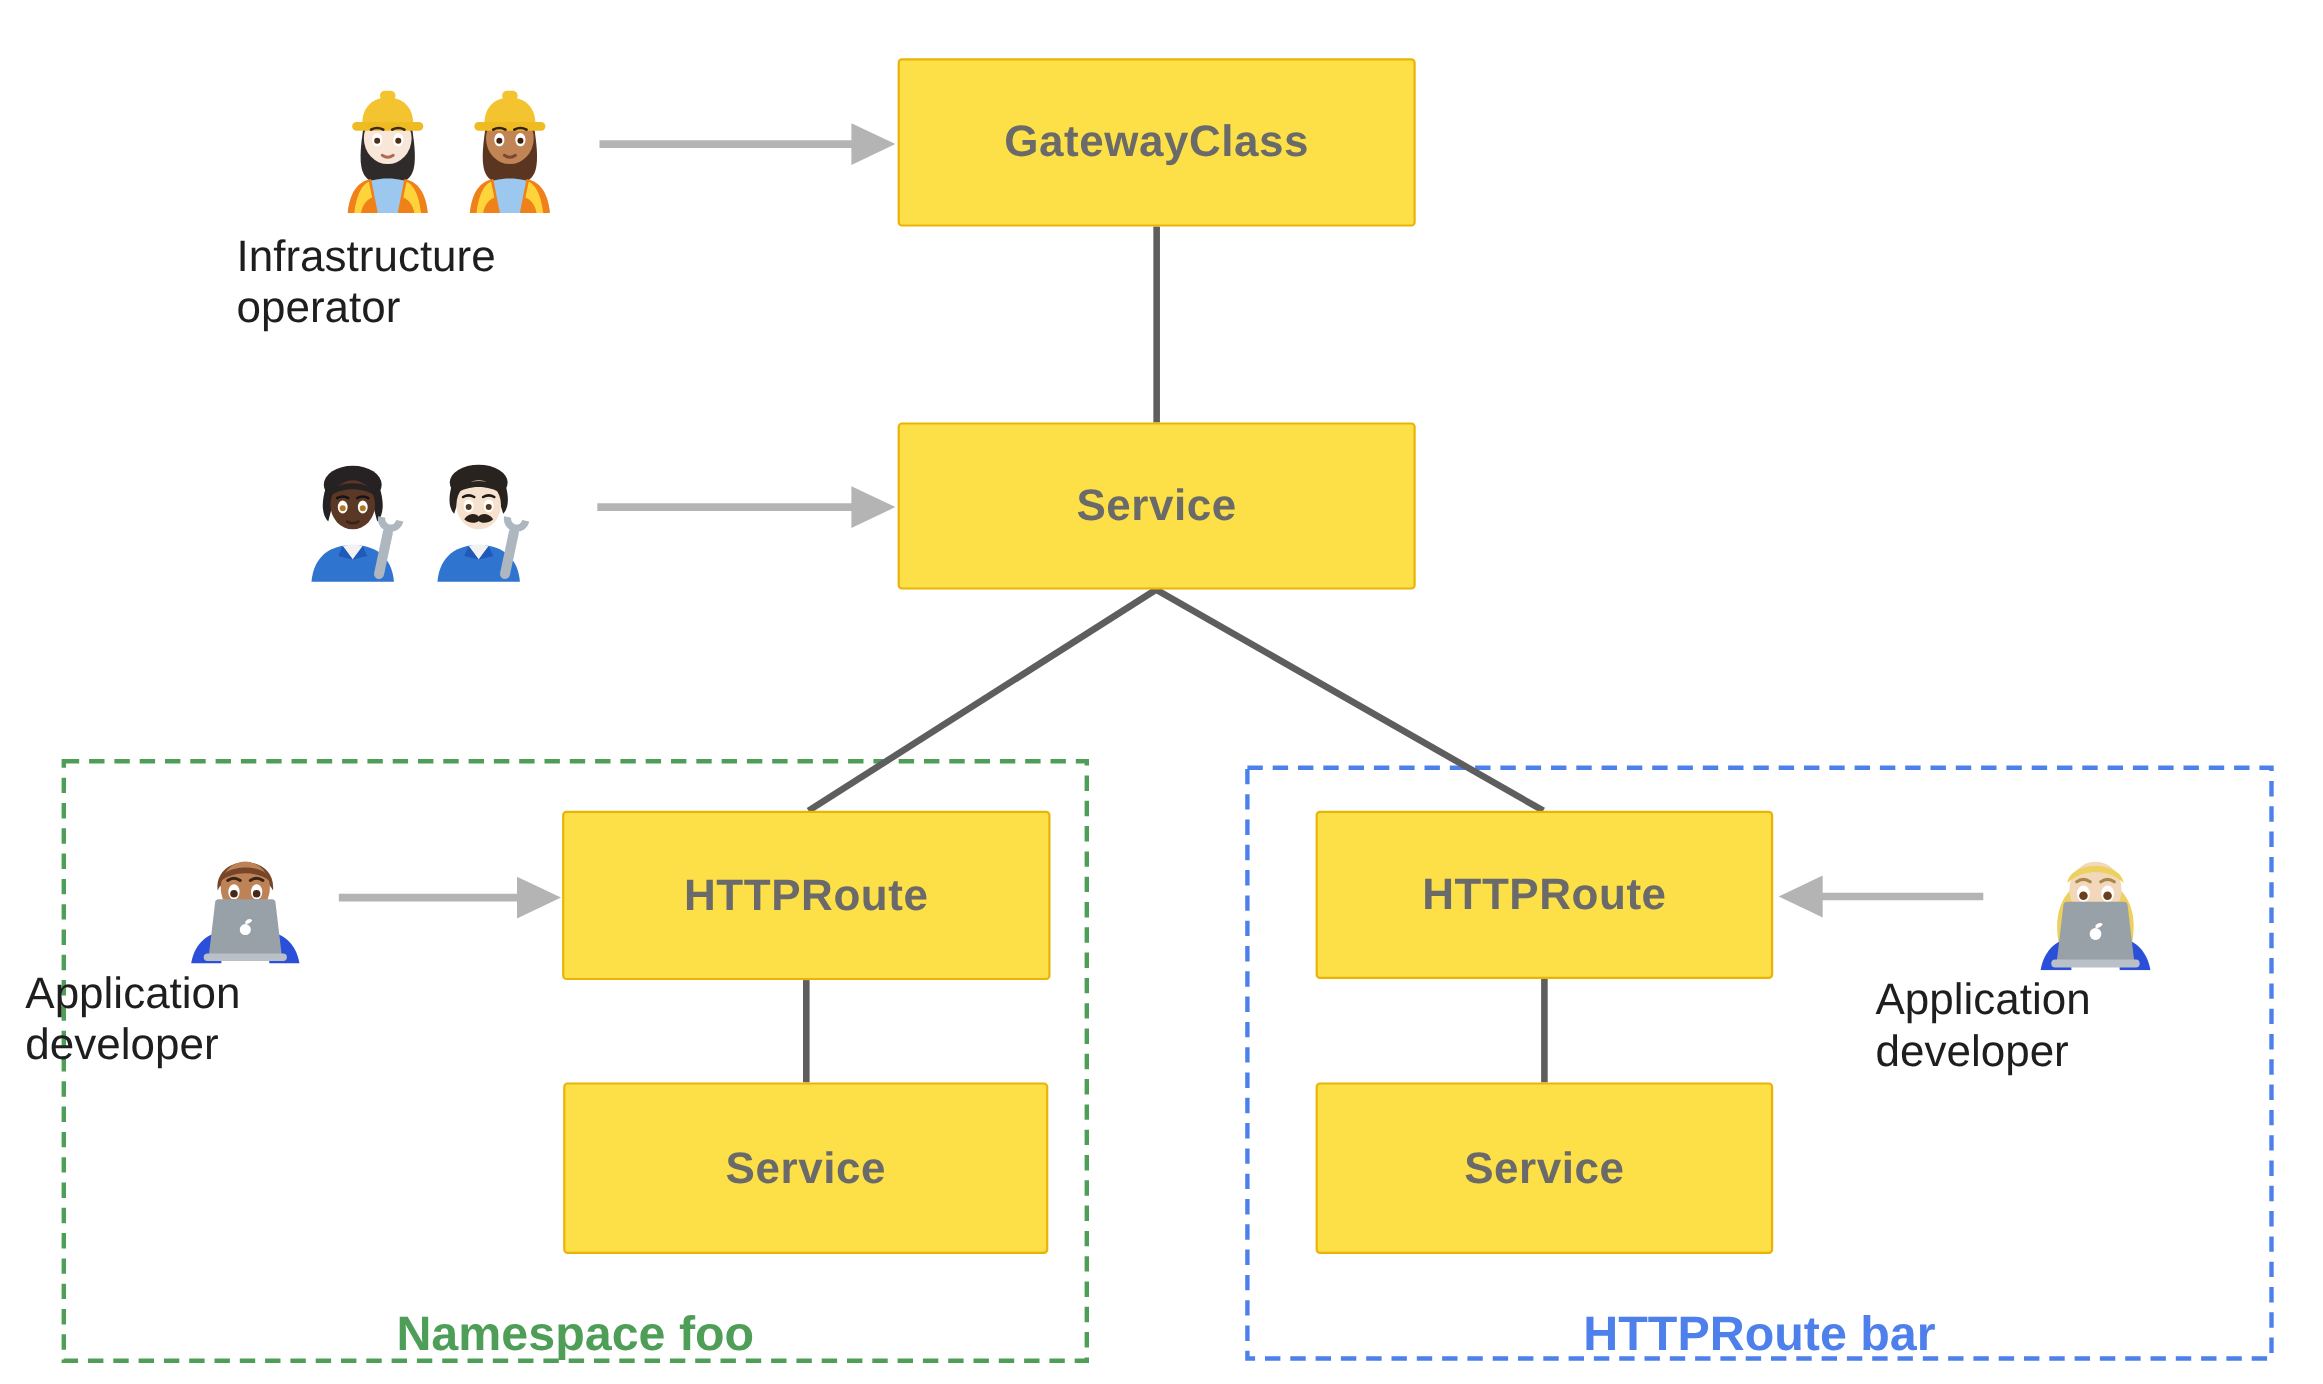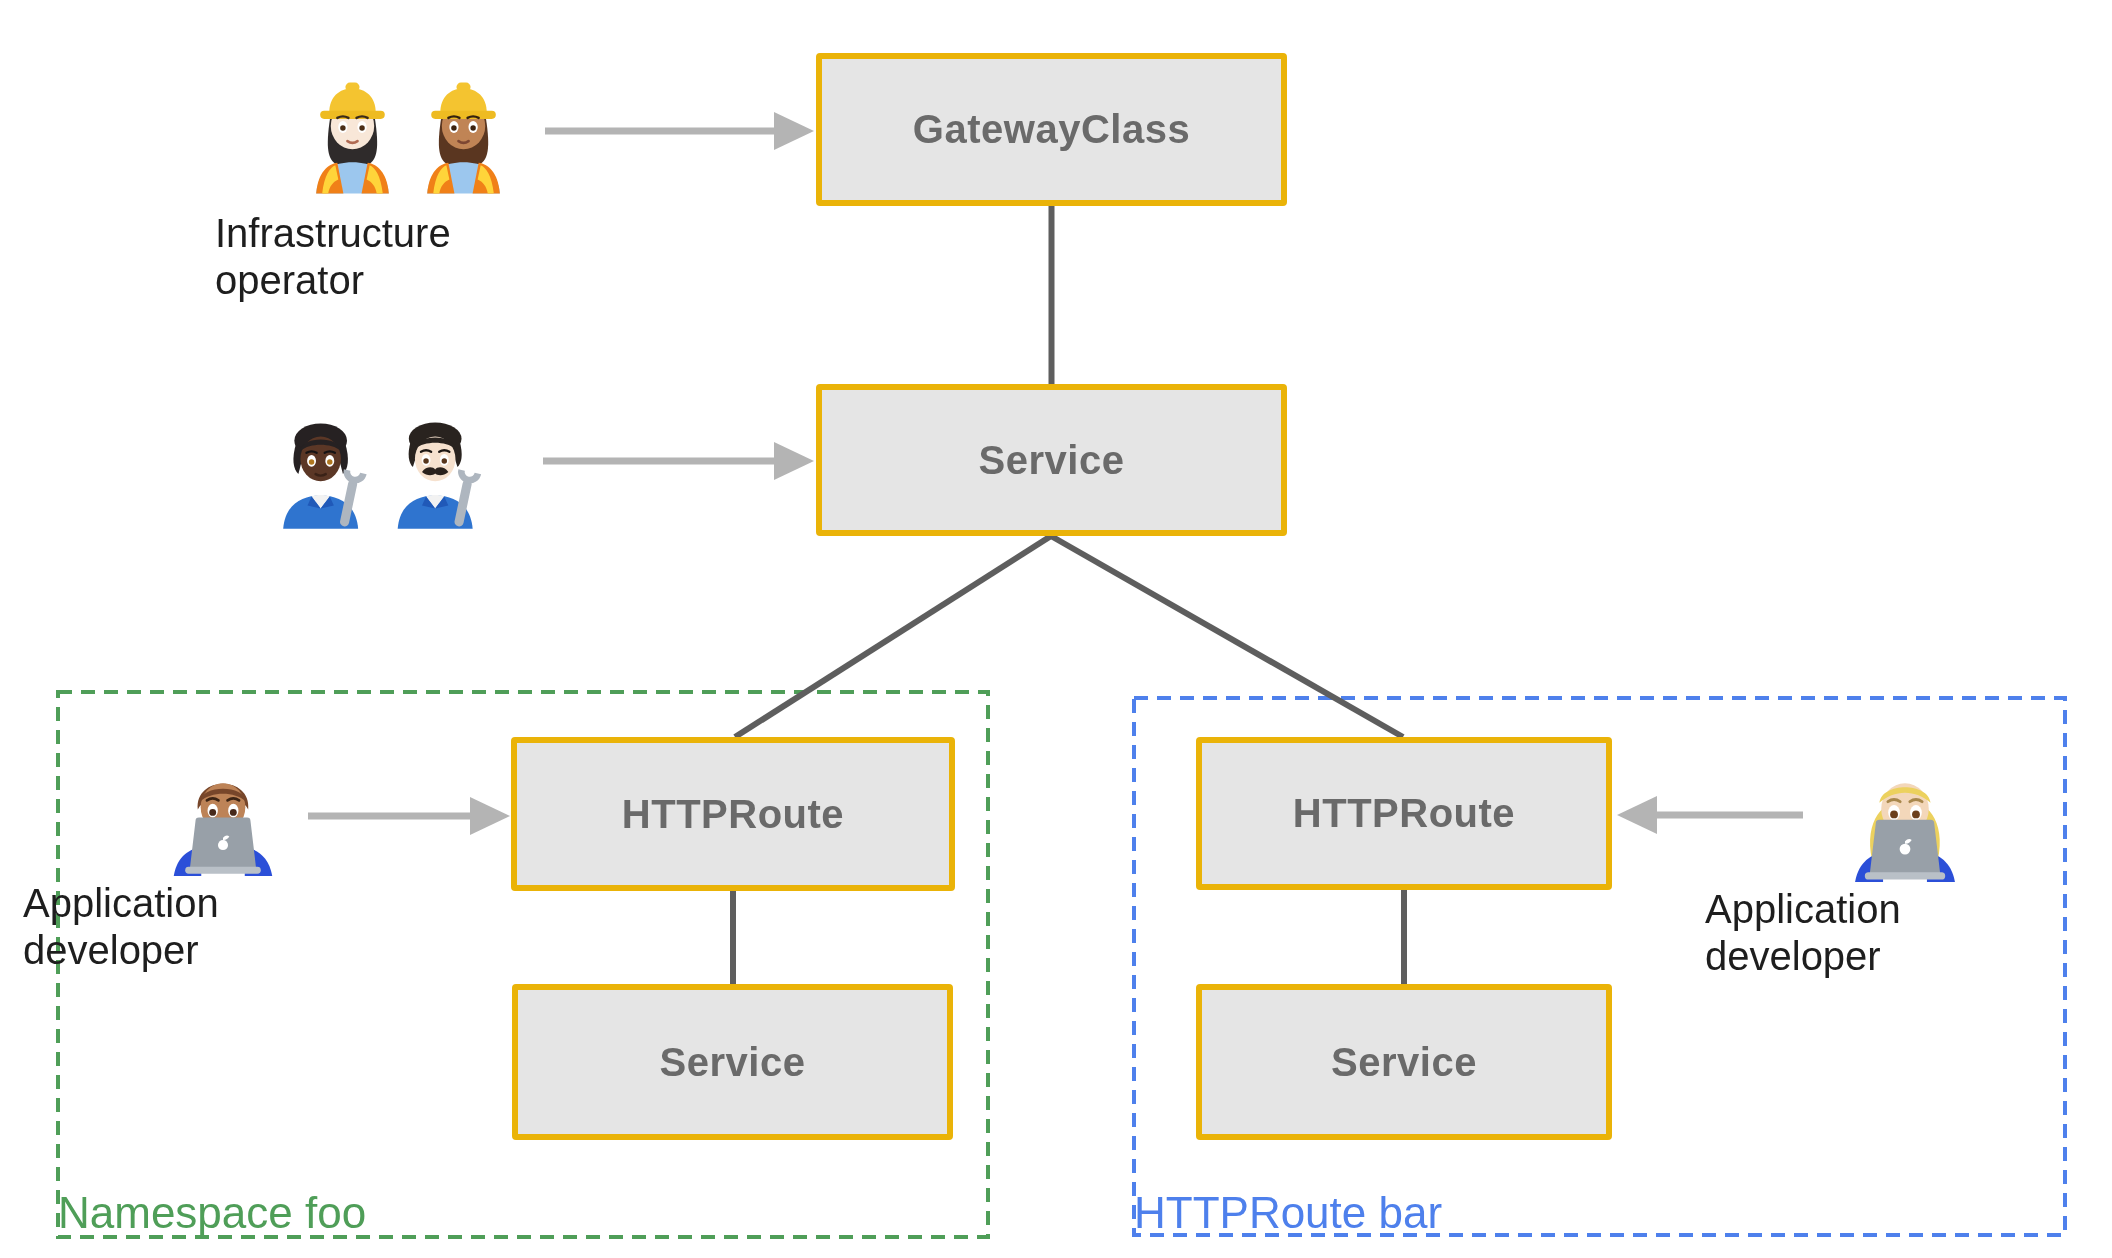--- a/index.html
+++ b/index.html
@@ -7,39 +7,39 @@
     position:relative;
     width:2112px;height:1258px;
     background:#ffffff;
     font-family:"Liberation Sans", sans-serif;
     overflow:hidden;
   }
   #connector-layer{position:absolute;left:0;top:0;width:2112px;height:1258px;}
   .node-box{
     position:absolute;
     box-sizing:border-box;
-    border:6px solid #eab308;
+    border:2px solid #eab308;
     border-radius:4px;
-    background:#e5e5e5;
+    background:#fde047;
     display:flex;align-items:center;justify-content:center;
   }
   .node-label{
     font-size:40px;font-weight:bold;color:#6a6a6a;letter-spacing:0.5px;
   }
   .persona{position:absolute;}
   .persona-icon{position:absolute;left:0;top:0;}
   .persona-label{
     position:absolute;
     font-size:40px;line-height:47px;color:#1e1e1e;
   }
   .persona-label span{display:block;}
   .ns-label{
     position:absolute;
-    text-align:left;
-    font-size:44px;font-weight:normal;
+    text-align:center;
+    font-size:44px;font-weight:bold;
   }
   .ns-label-foo{color:#4f9e58;}
   .ns-label-bar{color:#4e80ec;}
 </style>
 </head>
 <body>
 
 <div id="canvas">
 
   <svg id="connector-layer" width="2112" height="1258" viewBox="0 0 2112 1258" xmlns="http://www.w3.org/2000/svg">

